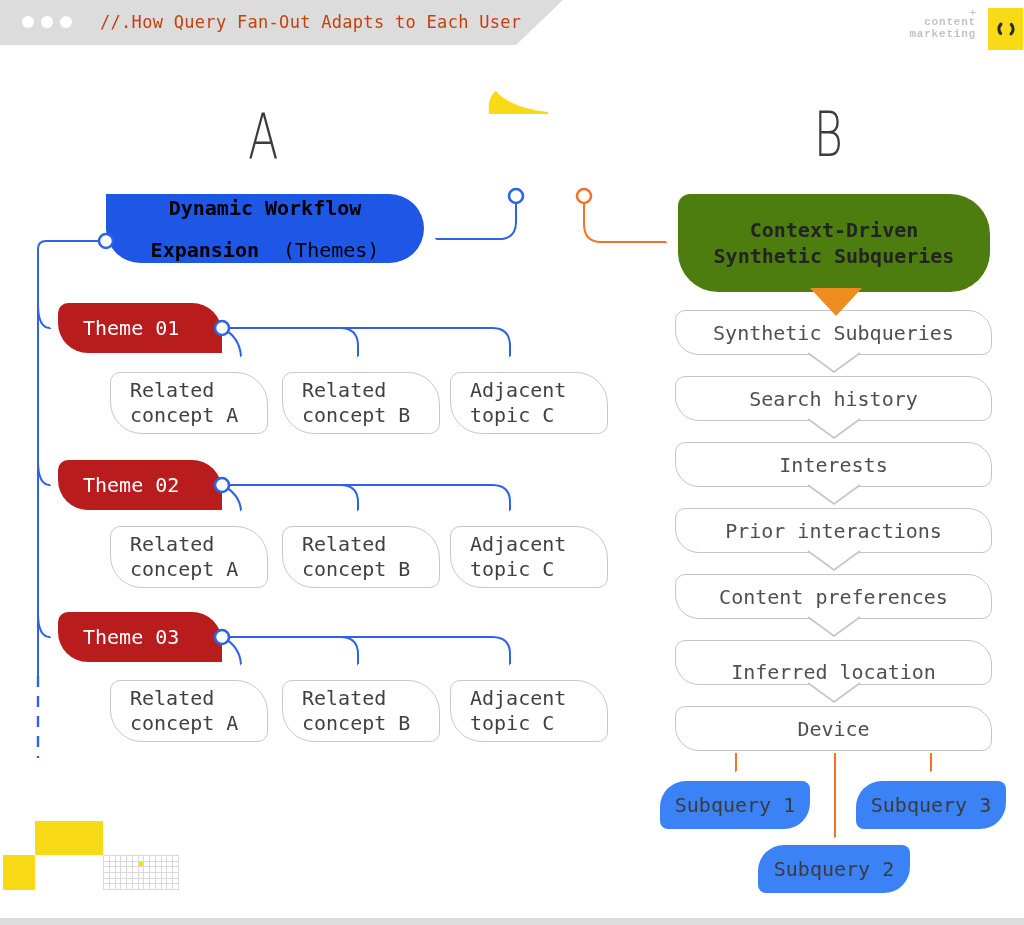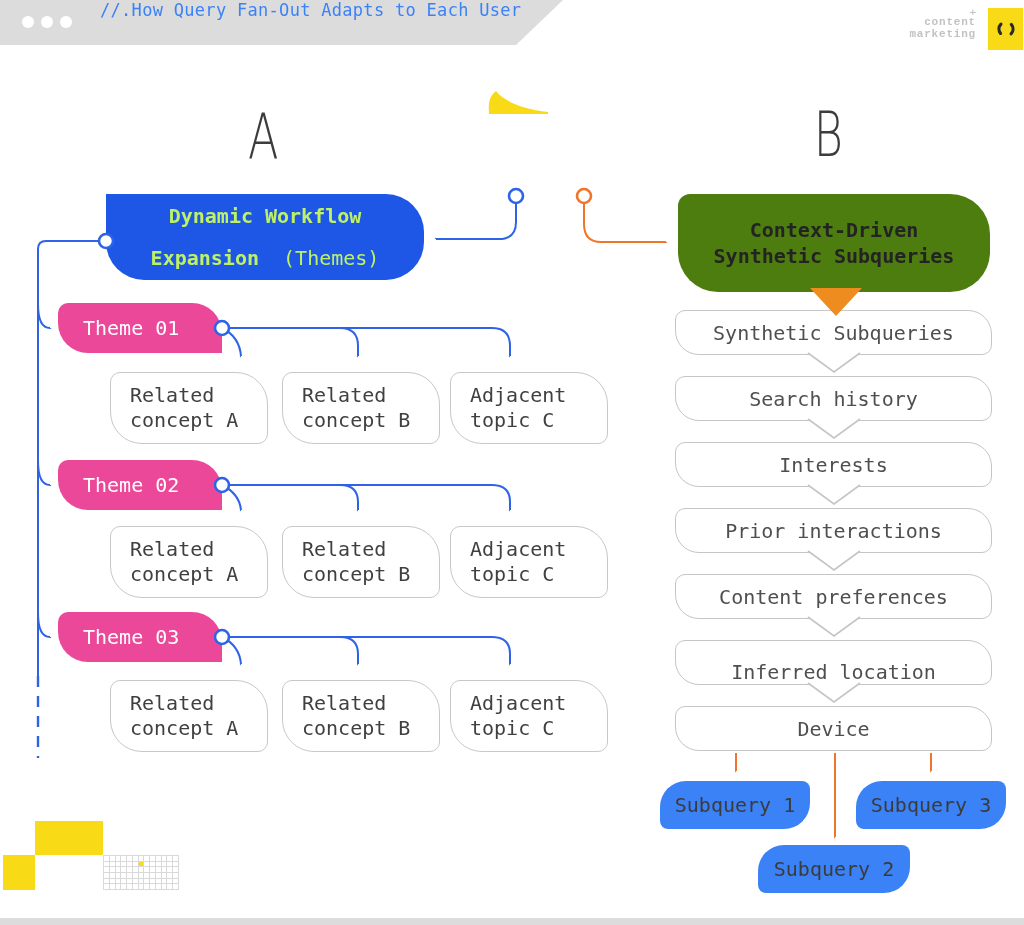--- a/index.html
+++ b/index.html
@@ -3,46 +3,46 @@
 <meta charset="utf-8">
 <style>
   html,body{margin:0;padding:0;background:#ffffff;}
   .stage{position:relative;width:1024px;height:925px;background:#ffffff;overflow:hidden;
          font-family:"DejaVu Sans Mono",monospace;}
   
   .topbar{position:absolute;left:0;top:0;width:563px;height:45px;background:#dcdcdc;
           clip-path:polygon(0 0,563px 0,516px 45px,0 45px);z-index:2;}
   .win-dots{position:absolute;left:22px;top:16px;display:flex;gap:7px;z-index:3;}
   .win-dots span{width:12px;height:12px;border-radius:50%;background:#ffffff;display:block;}
-  .bar-title{position:absolute;left:100px;top:0;font-size:17px;font-weight:500;color:#3b82f6;
+  .bar-title{position:absolute;left:100px;top:12px;font-size:17px;font-weight:500;color:#c2410c;
              letter-spacing:.3px;z-index:3;white-space:nowrap;}
   .brand{position:absolute;right:48px;top:17px;text-align:right;font-size:11px;font-weight:700;
          color:#c2c2c2;line-height:11.5px;letter-spacing:.8px;z-index:3;font-family:Liberation Mono, monospace;}
   .brand-plus{position:absolute;right:48px;top:6px;font-size:11px;color:#c2c2c2;z-index:3;}
   .brand-mark{position:absolute;left:988px;top:8px;width:35px;height:42px;background:#f8da16;z-index:3;
               display:flex;align-items:center;justify-content:center;}
   
   .big-letter{position:absolute;font-family:"DejaVu Sans",sans-serif;font-weight:300;font-size:62px;
               color:#3c3c3c;transform:scaleX(.72);transform-origin:center;z-index:3;}
   
   .stage .box{position:absolute;box-sizing:border-box;z-index:3;font-size:20px;}
   
   .uq{left:482px;top:113px;width:130px;height:82px;background:#f8da16;color:#1f1f1f;font-weight:700;
       display:flex;flex-direction:column;justify-content:center;padding-left:30px;line-height:27px;}
   .uq-tail{position:absolute;left:482px;top:88px;z-index:3;}
   
-  .wf{left:106px;top:194px;width:318px;height:86px;background:#1e56e6;color:#bef264;
+  .wf{left:106px;top:194px;width:318px;height:69px;background:#1e56e6;color:#000000;
       border-radius:0 38px 38px 38px;display:flex;flex-direction:column;align-items:center;
       justify-content:center;line-height:26px;font-weight:700;text-align:center;gap:16px;}
   .wf .lite{font-weight:400;}
   
-  .theme{left:58px;width:164px;height:50px;background:#ec4899;color:#ffffff;font-weight:500;
+  .theme{left:58px;width:164px;height:50px;background:#b91c1c;color:#ffffff;font-weight:500;
          border-radius:10px 30px 0 30px;display:flex;align-items:center;padding-left:25px;}
   
-  .child{width:158px;height:72px;background:#ffffff;border:1.6px solid #c8c8c8;color:#404040;
+  .child{width:158px;height:62px;background:#ffffff;border:1.6px solid #c8c8c8;color:#404040;
          border-radius:10px 32px 10px 32px;display:flex;align-items:center;padding-left:19px;
          line-height:25px;}
   
   .ctx{left:678px;top:194px;width:312px;height:98px;background:#4d7c0f;color:#232323;font-weight:700;
        border-radius:12px 40px 40px 40px;display:flex;flex-direction:column;align-items:center;
        justify-content:center;line-height:26px;text-align:center;}
   
   .sig{left:675px;width:317px;height:45px;background:#ffffff;border:1.6px solid #c5c5c5;color:#4f4f4f;
        border-radius:10px 24px 10px 24px;display:flex;align-items:center;justify-content:center;}
   

